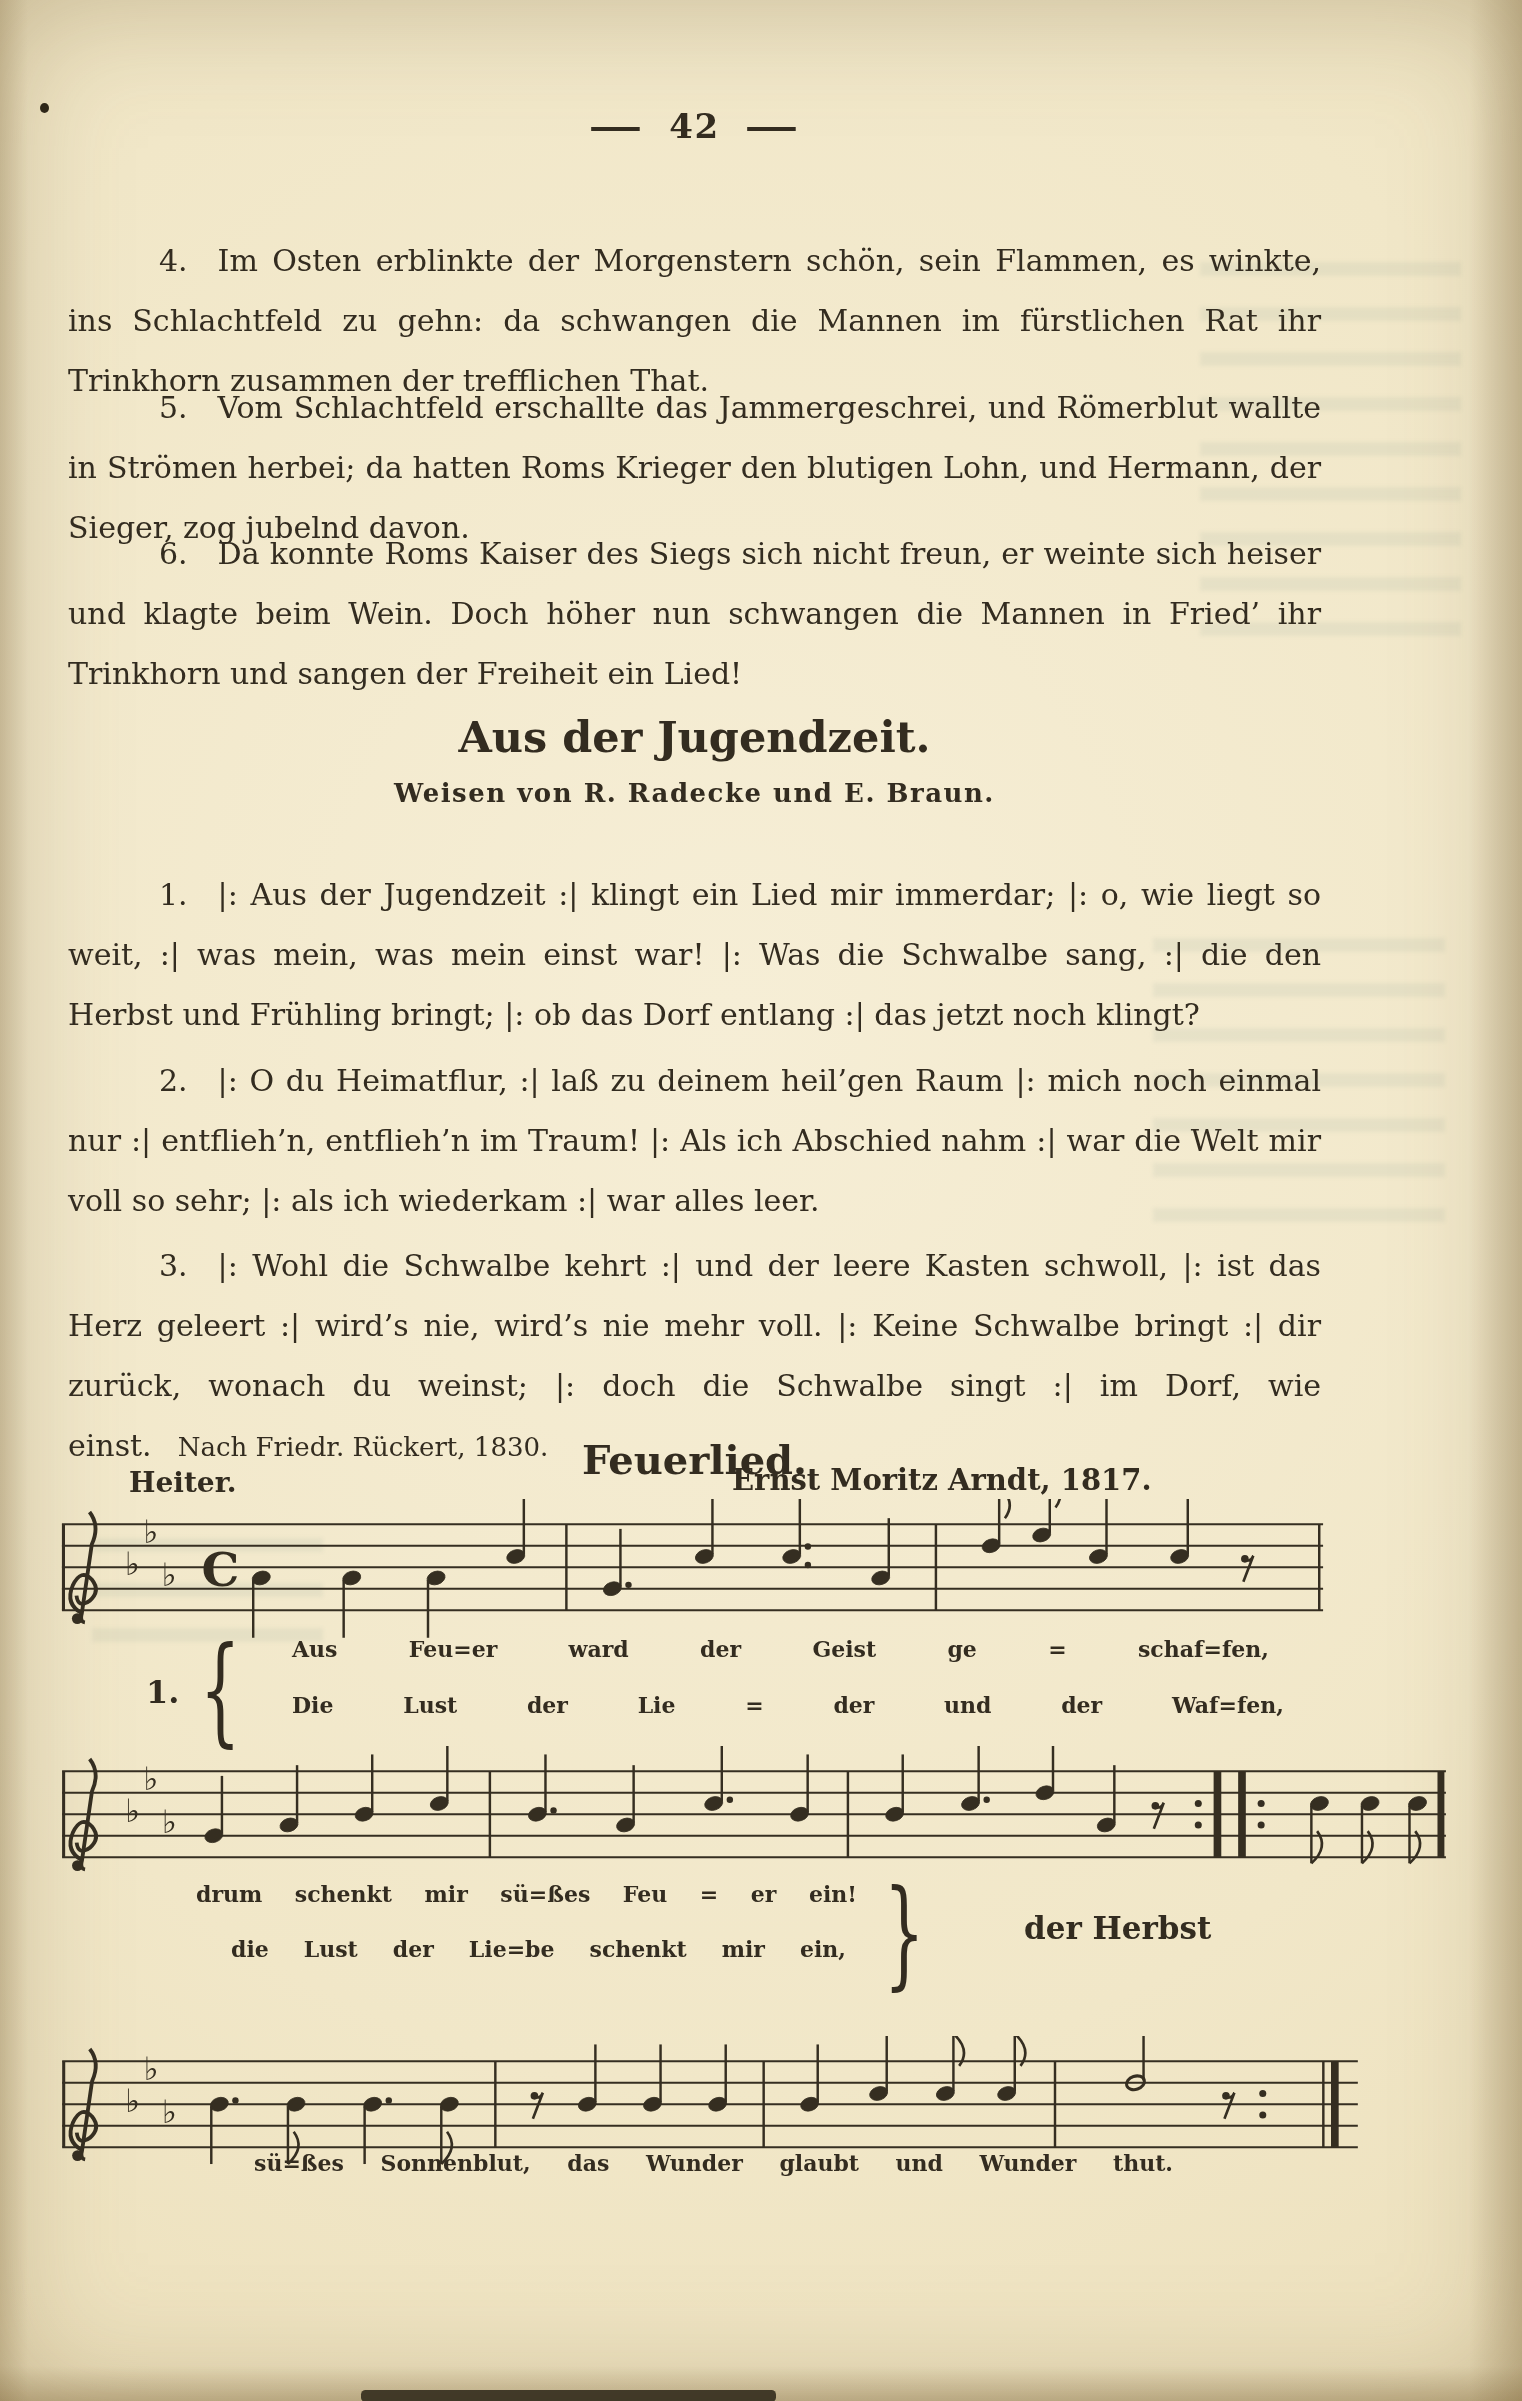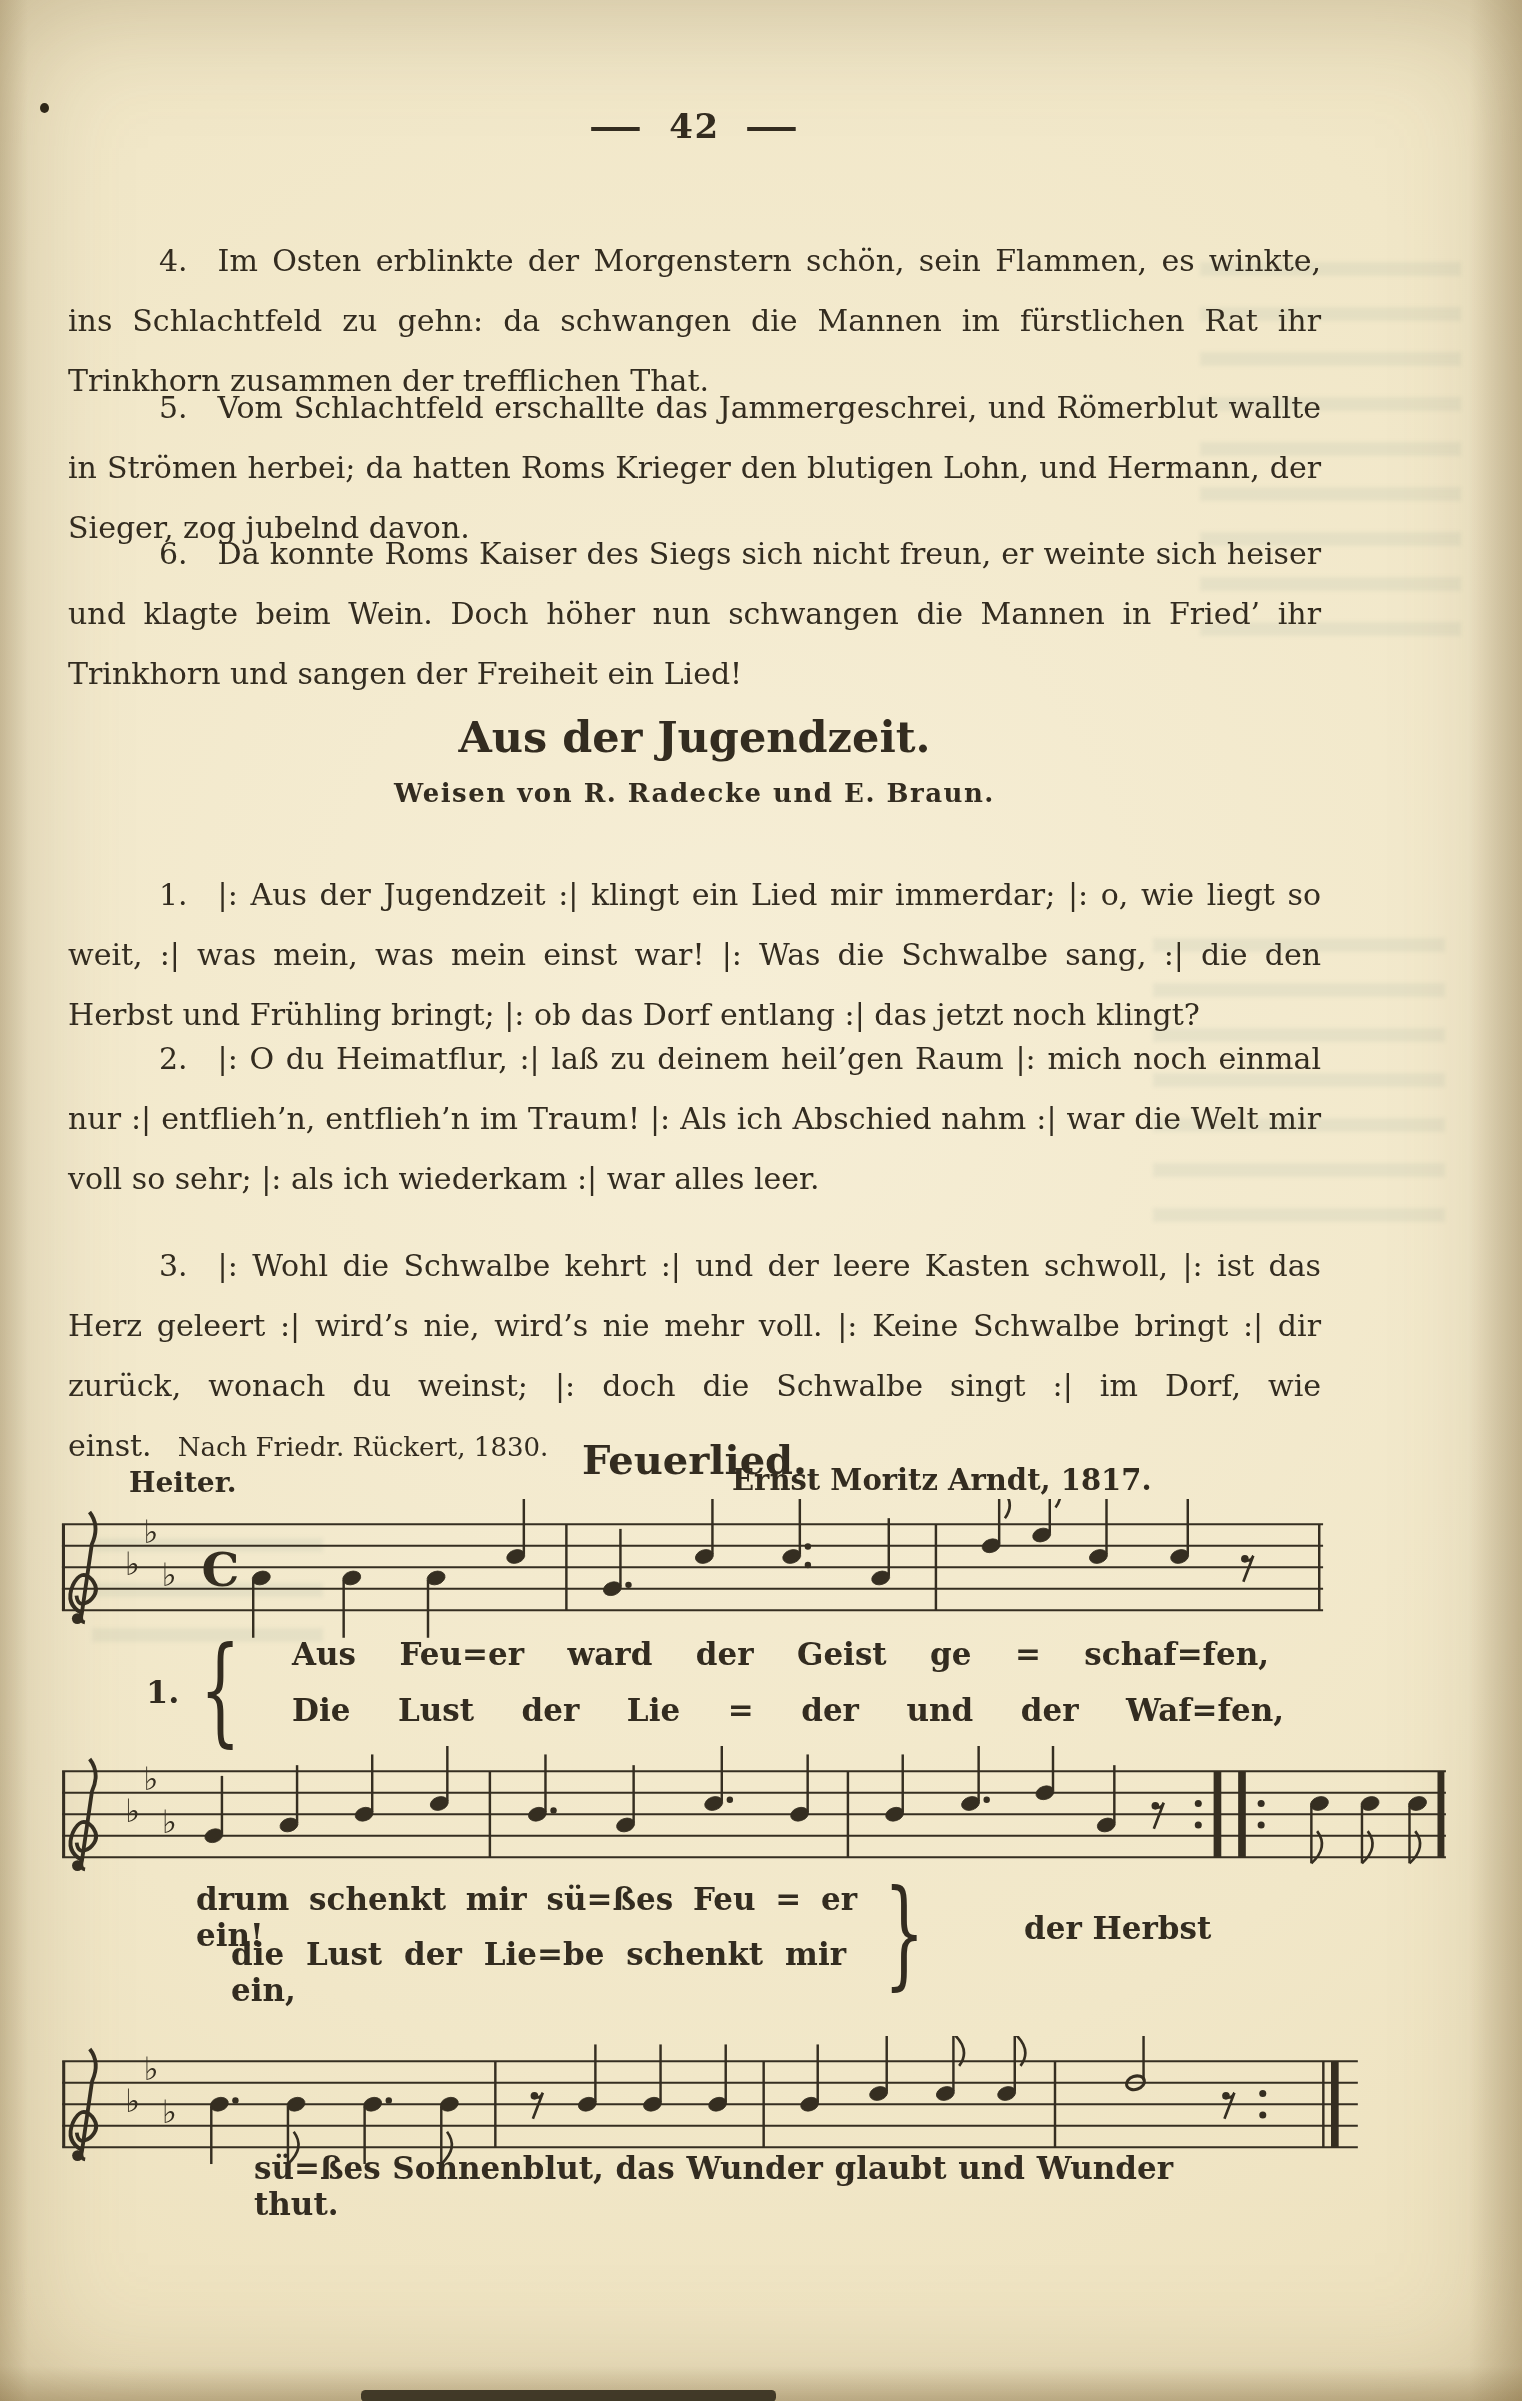--- a/index.html
+++ b/index.html
@@ -32,21 +32,21 @@
 
   .song-title{position:absolute;left:68px;width:1253px;text-align:center;font-weight:bold;}
   #title-jugendzeit{top:712px;font-size:43px;}
   #subtitle-jugendzeit{position:absolute;left:68px;top:778px;width:1253px;text-align:center;
     font-size:26px;font-weight:bold;letter-spacing:1.5px;}
 
   #title-feuerlied{top:1436px;font-size:40px;}
   #tempo-feuerlied{position:absolute;left:129px;top:1466px;font-size:28px;font-weight:bold;}
   #author-feuerlied{position:absolute;left:732px;top:1463px;font-size:29px;font-weight:bold;}
 
-  .lyric{position:absolute;font-size:31px;font-weight:bold;white-space:nowrap;}
+  .lyric{position:absolute;font-size:22px;font-weight:bold;white-space:nowrap;}
   .lyric.spread{white-space:normal;text-align:justify;text-align-last:justify;}
   #lyric-1a{left:292px;top:1636px;width:977px;}
   #lyric-1b{left:292px;top:1692px;width:992px;}
   #verse-no-feuerlied{position:absolute;left:146px;top:1673px;font-size:32px;font-weight:bold;}
   .brace{position:absolute;font-size:117px;line-height:117px;font-weight:normal;
     transform:scaleX(.55);transform-origin:center;color:#332c20;}
   #brace-open{left:183px;top:1632px;}
   #brace-close{left:867px;top:1875px;}
   #lyric-2a{left:196px;top:1881px;width:661px;}
   #lyric-2b{left:231px;top:1936px;width:615px;}
@@ -75,21 +75,21 @@
   </div>
 
   <p class="verse" style="top:201px;">4. Im Osten erblinkte der Morgenstern schön, sein Flammen, es winkte, ins Schlachtfeld zu gehn: da schwangen die Mannen im fürstlichen Rat ihr Trinkhorn zusammen der trefflichen That.</p>
   <p class="verse" style="top:348px;">5. Vom Schlachtfeld erschallte das Jammergeschrei, und Römerblut wallte in Strömen herbei; da hatten Roms Krieger den blutigen Lohn, und Hermann, der Sieger, zog jubelnd davon.</p>
   <p class="verse" style="top:494px;">6. Da konnte Roms Kaiser des Siegs sich nicht freun, er weinte sich heiser und klagte beim Wein. Doch höher nun schwangen die Mannen in Fried’ ihr Trinkhorn und sangen der Freiheit ein Lied!</p>
 
   <div class="song-title" id="title-jugendzeit">Aus der Jugendzeit.</div>
   <div id="subtitle-jugendzeit">Weisen von R. Radecke und E. Braun.</div>
 
   <p class="verse" style="top:835px;">1. |: Aus der Jugendzeit :| klingt ein Lied mir immerdar; |: o, wie liegt so weit, :| was mein, was mein einst war! |: Was die Schwalbe sang, :| die den Herbst und Frühling bringt; |: ob das Dorf entlang :| das jetzt noch klingt?</p>
-  <p class="verse" style="top:999px;">2. |: O du Heimatflur, :| laß zu deinem heil’gen Raum |: mich noch einmal nur :| entflieh’n, entflieh’n im Traum! |: Als ich Abschied nahm :| war die Welt mir voll so sehr; |: als ich wiederkam :| war alles leer.</p>
+  <p class="verse" style="top:1021px;">2. |: O du Heimatflur, :| laß zu deinem heil’gen Raum |: mich noch einmal nur :| entflieh’n, entflieh’n im Traum! |: Als ich Abschied nahm :| war die Welt mir voll so sehr; |: als ich wiederkam :| war alles leer.</p>
   <p class="verse" style="top:1206px;"><span>3. |: Wohl die Schwalbe kehrt :| und der leere Kasten schwoll, |: ist das Herz geleert :| wird’s nie, wird’s nie mehr voll. |: Keine Schwalbe bringt :| dir zurück, wonach du weinst; |: doch die Schwalbe singt :| im Dorf, wie einst.</span><span class="attr">Nach Friedr. Rückert, 1830.</span></p>
 
   <div class="song-title" id="title-feuerlied">Feuerlied.</div>
   <div id="tempo-feuerlied">Heiter.</div>
   <div id="author-feuerlied">Ernst Moritz Arndt, 1817.</div>
 
   <div id="verse-no-feuerlied">1.</div>
   <div class="brace" id="brace-open">{</div>
   <div class="lyric spread" id="lyric-1a">Aus Feu=er ward der Geist ge = schaf=fen,</div>
   <div class="lyric spread" id="lyric-1b">Die Lust der Lie = der und der Waf=fen,</div>

